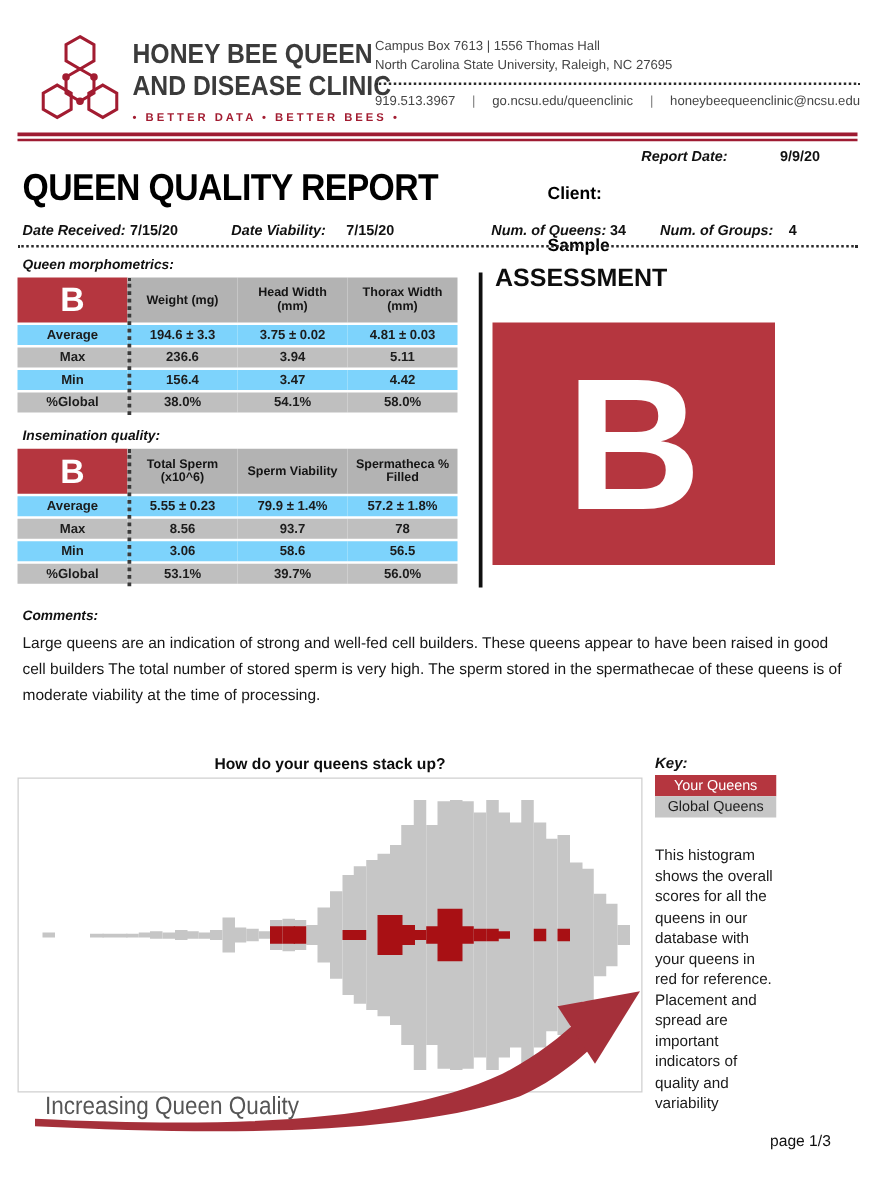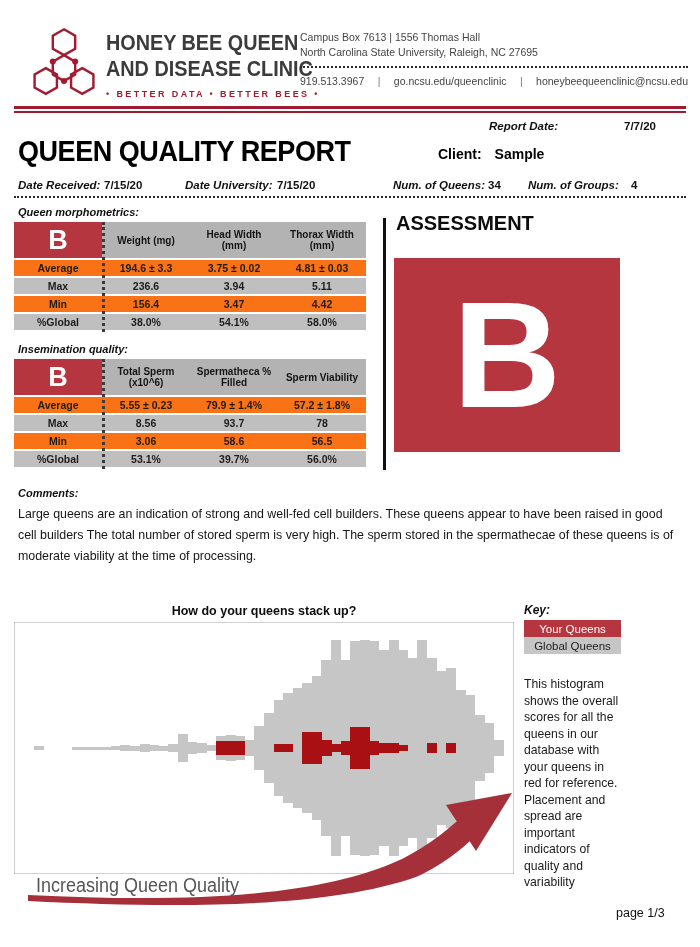--- a/index.html
+++ b/index.html
@@ -24,21 +24,21 @@
   .client-val{font-size:14px;font-weight:bold;color:#000;}
   
   .section-title{font-size:11px;font-weight:bold;font-style:italic;color:#111;}
   .qtable{width:352px;}
   .trow{display:flex;margin-bottom:2px;}
   .hcell{width:88px;background:#b3b3b3;font-size:10px;font-weight:bold;color:#141414;
          display:flex;align-items:center;justify-content:center;text-align:center;height:36px;padding:0 3px;box-sizing:border-box;}
   .gradecell{width:88px;background:#b5363f;color:#fff;font-size:27px;font-weight:bold;
          display:flex;align-items:center;justify-content:center;height:36px;}
   .dcell{width:88px;font-size:10.5px;font-weight:600;color:#1c1c1c;display:flex;align-items:center;justify-content:center;height:16px;}
-  .row-a .dcell{background:#f97316;}
+  .row-a .dcell{background:#7dd3fc;}
   .row-b .dcell{background:#bfbfbf;}
   .dot-v{border-left:3px dotted #3a3a3a;width:0;}
   
   .assess-title{font-size:20px;font-weight:bold;color:#0d0d0d;line-height:23px;}
   .grade-big{background:#b5363f;display:flex;align-items:center;justify-content:center;}
   .grade-big span{color:#fff;font-size:150px;font-weight:bold;line-height:1;}
   .vdivider{width:3px;background:#101010;}
   
   .comments-text{font-size:12.4px;line-height:21px;color:#161616;}
   
@@ -87,36 +87,36 @@
       <span class="contact-sep">|</span>
       <span>honeybeequeenclinic@ncsu.edu</span>
     </div>
   </div>
 
   <div class="abs" style="left:14px;right:14px;top:106px;">
     <div class="redline-thick"></div>
     <div class="redline-thin"></div>
   </div>
 
-  <div class="abs" style="right:44px;top:120px;display:flex;gap:66px;">
+  <div class="abs" style="right:44px;top:120px;display:flex;gap:42px;">
     <span class="lab-italic">Report Date:</span>
-    <span class="val">7/7/20</span>
+    <span class="val">9/9/20</span>
   </div>
 
   <div class="abs report-title condensed" style="left:18px;top:134px;">QUEEN QUALITY REPORT</div>
 
-  <div class="abs" style="left:438px;top:146px;display:flex;gap:13px;">
+  <div class="abs" style="left:438px;top:146px;display:flex;gap:26px;flex-direction:column;">
     <span class="client-label">Client:</span>
     <span class="client-val">Sample</span>
   </div>
 
   <div class="abs" style="left:0;top:179px;width:700px;height:14px;">
     <span class="abs lab-italic" style="left:18px;">Date Received:</span>
     <span class="abs val" style="left:104px;">7/15/20</span>
-    <span class="abs lab-italic" style="left:185px;">Date University:</span>
+    <span class="abs lab-italic" style="left:185px;">Date Viability:</span>
     <span class="abs val" style="left:277px;">7/15/20</span>
     <span class="abs lab-italic" style="left:393px;">Num. of Queens:</span>
     <span class="abs val" style="left:488px;">34</span>
     <span class="abs lab-italic" style="left:528px;">Num. of Groups:</span>
     <span class="abs val" style="left:631px;">4</span>
   </div>
 
   <div class="abs dotted-h" style="left:14px;right:14px;top:196px;"></div>
 
   <div class="abs section-title" style="left:18px;top:206px;">Queen morphometrics:</div>
@@ -154,22 +154,22 @@
     </div>
     <div class="abs dot-v" style="left:88px;top:0;height:110px;"></div>
   </div>
 
   <div class="abs section-title" style="left:18px;top:343px;">Insemination quality:</div>
 
   <div class="abs qtable" style="left:14px;top:359px;">
     <div class="trow">
       <div class="gradecell">B</div>
       <div class="hcell">Total Sperm (x10^6)</div>
+      <div class="hcell">Sperm Viability</div>
       <div class="hcell">Spermatheca % Filled</div>
-      <div class="hcell">Sperm Viability</div>
     </div>
     <div class="trow row-a">
       <div class="dcell">Average</div>
       <div class="dcell">5.55 ± 0.23</div>
       <div class="dcell">79.9 ± 1.4%</div>
       <div class="dcell">57.2 ± 1.8%</div>
     </div>
     <div class="trow row-b">
       <div class="dcell">Max</div>
       <div class="dcell">8.56</div>

